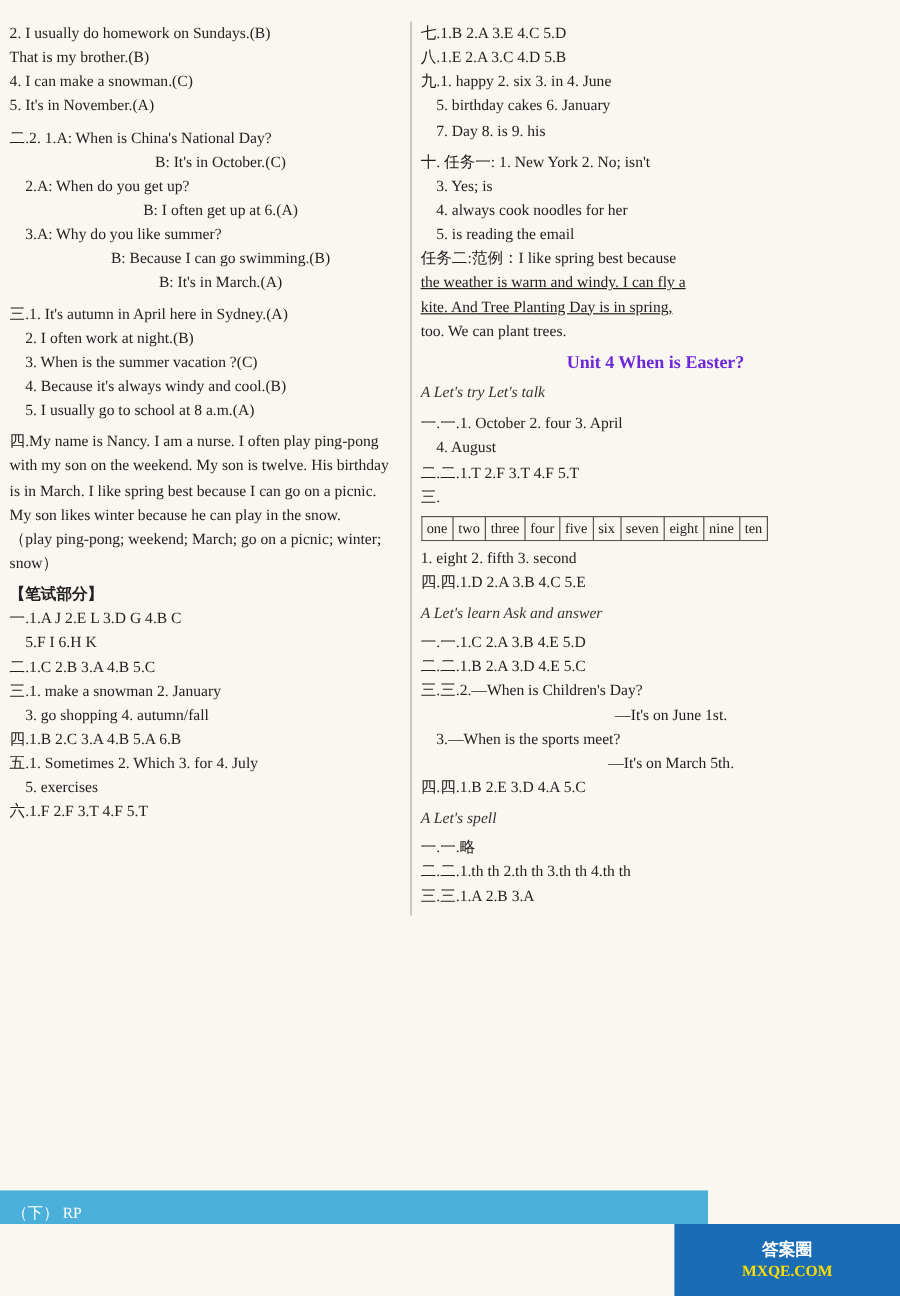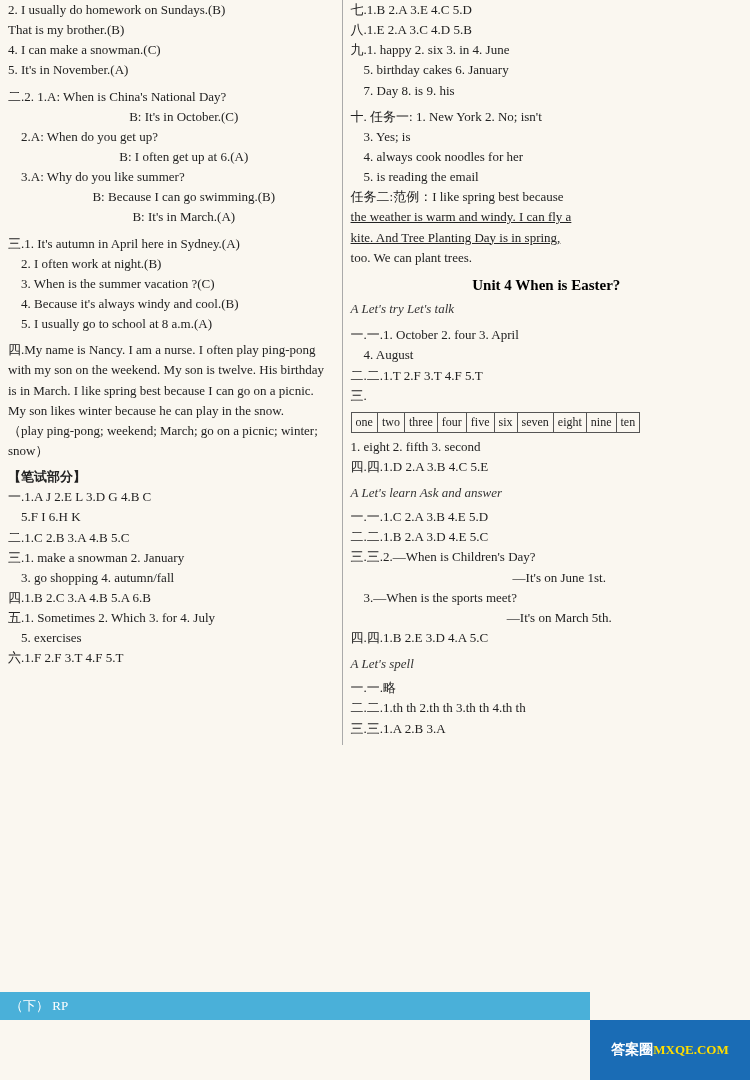--- a/index.html
+++ b/index.html
@@ -9,21 +9,21 @@
       background: #f5f0e8;
       font-family: 'SimSun', 'STSong', serif;
       font-size: 13px;
       color: #222;
       position: relative;
     }
     .page-container {
       width: 750px;
       min-height: 1080px;
       background: #faf7f0;
-      padding: 0 0 0 0;
+      padding: 18px 0 0 0;
       position: relative;
     }
     .content-area {
       display: flex;
       flex-direction: row;
       padding: 0 8px;
     }
     .left-col {
       width: 335px;
       padding-right: 8px;
@@ -45,21 +45,21 @@
     }
     .indent2 {
       text-indent: 2em;
       text-align: center;
     }
     .bold { font-weight: bold; }
     .unit-title {
       text-align: center;
       font-weight: bold;
       font-size: 15px;
-      color: #000000;
+      color: #6d28d9;
       margin: 6px 0 2px 0;
     }
     .subtitle {
       text-align: left;
       font-style: italic;
       font-size: 13px;
       color: #333;
       margin-bottom: 4px;
     }
     .table-wrap {
@@ -72,25 +72,25 @@
     }
     table td, table th {
       border: 1px solid #555;
       padding: 2px 4px;
       text-align: left;
     }
     .watermark-area {
       position: absolute;
       bottom: 0;
       right: 0;
-      width: 160px;
+      width: 188px;
       height: 60px;
       background: #1a6cb5;
       display: flex;
-      flex-direction: row;
+      flex-direction: column;
       align-items: center;
       justify-content: center;
     }
     .watermark-top {
       color: #fff;
       font-size: 14px;
       font-weight: bold;
     }
     .watermark-bottom {
       color: #ffdd00;
@@ -98,21 +98,21 @@
       font-weight: bold;
     }
     .footer-bar {
       position: absolute;
       bottom: 60px;
       left: 0;
       width: 590px;
       height: 28px;
       background: #4ab0d9;
       display: flex;
-      align-items: center;
+      align-items: flex-end;
       padding: 0 10px;
     }
     .footer-text {
       color: #fff;
       font-size: 13px;
     }
     .bracket-section {
       font-size: 13px;
     }
   </style>

